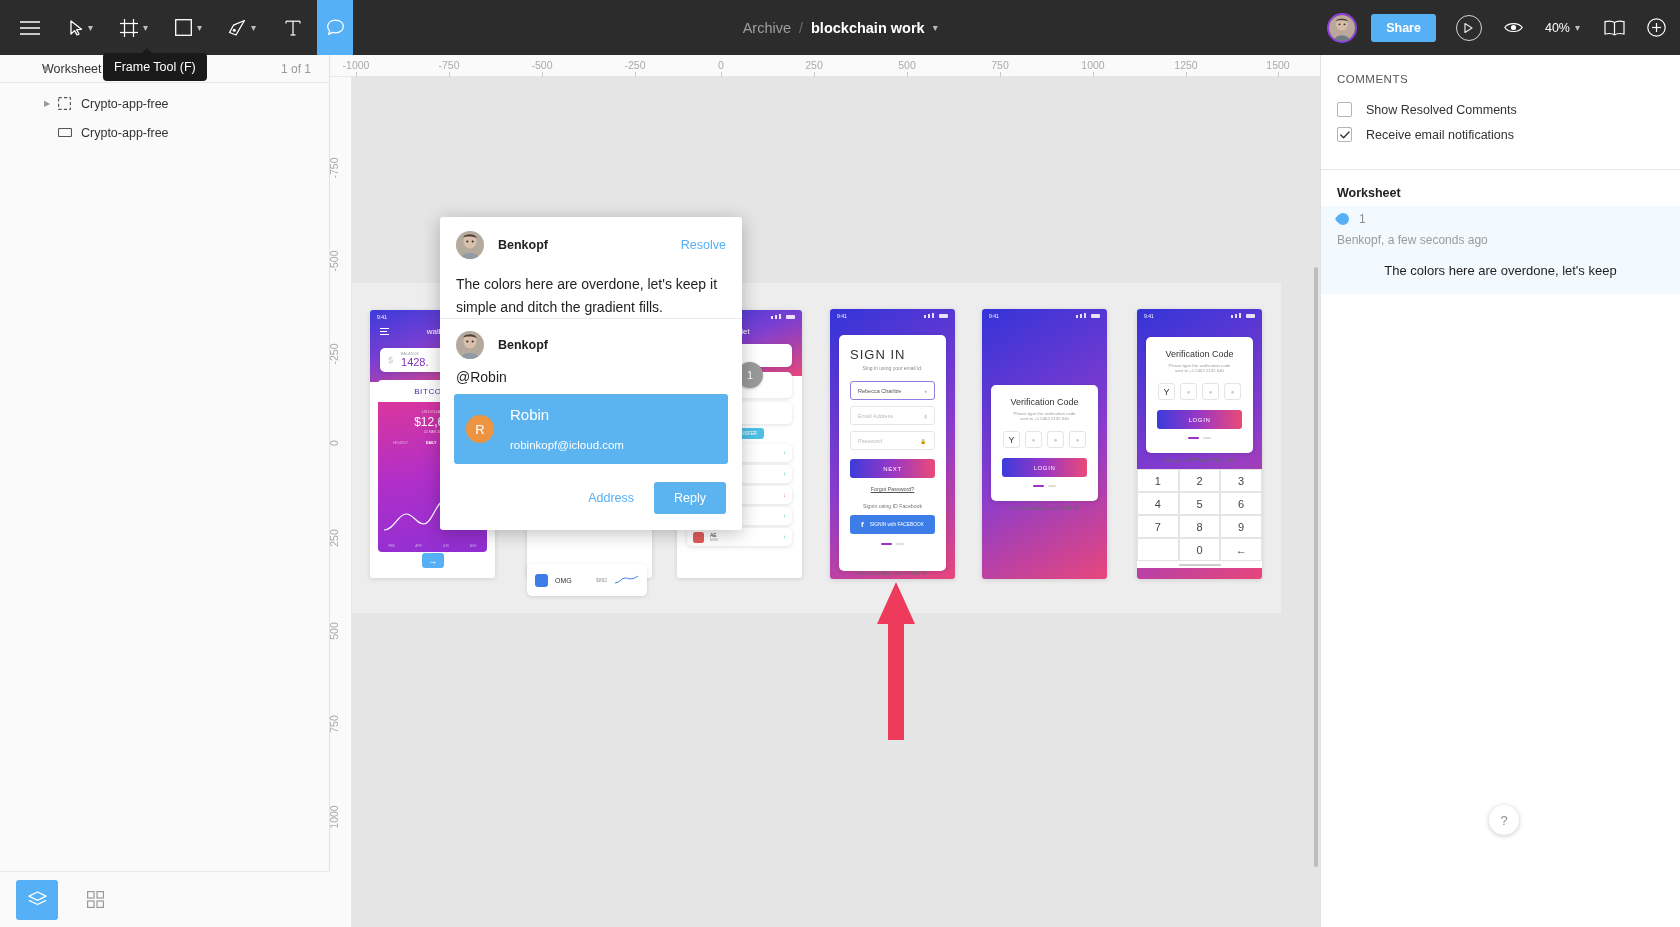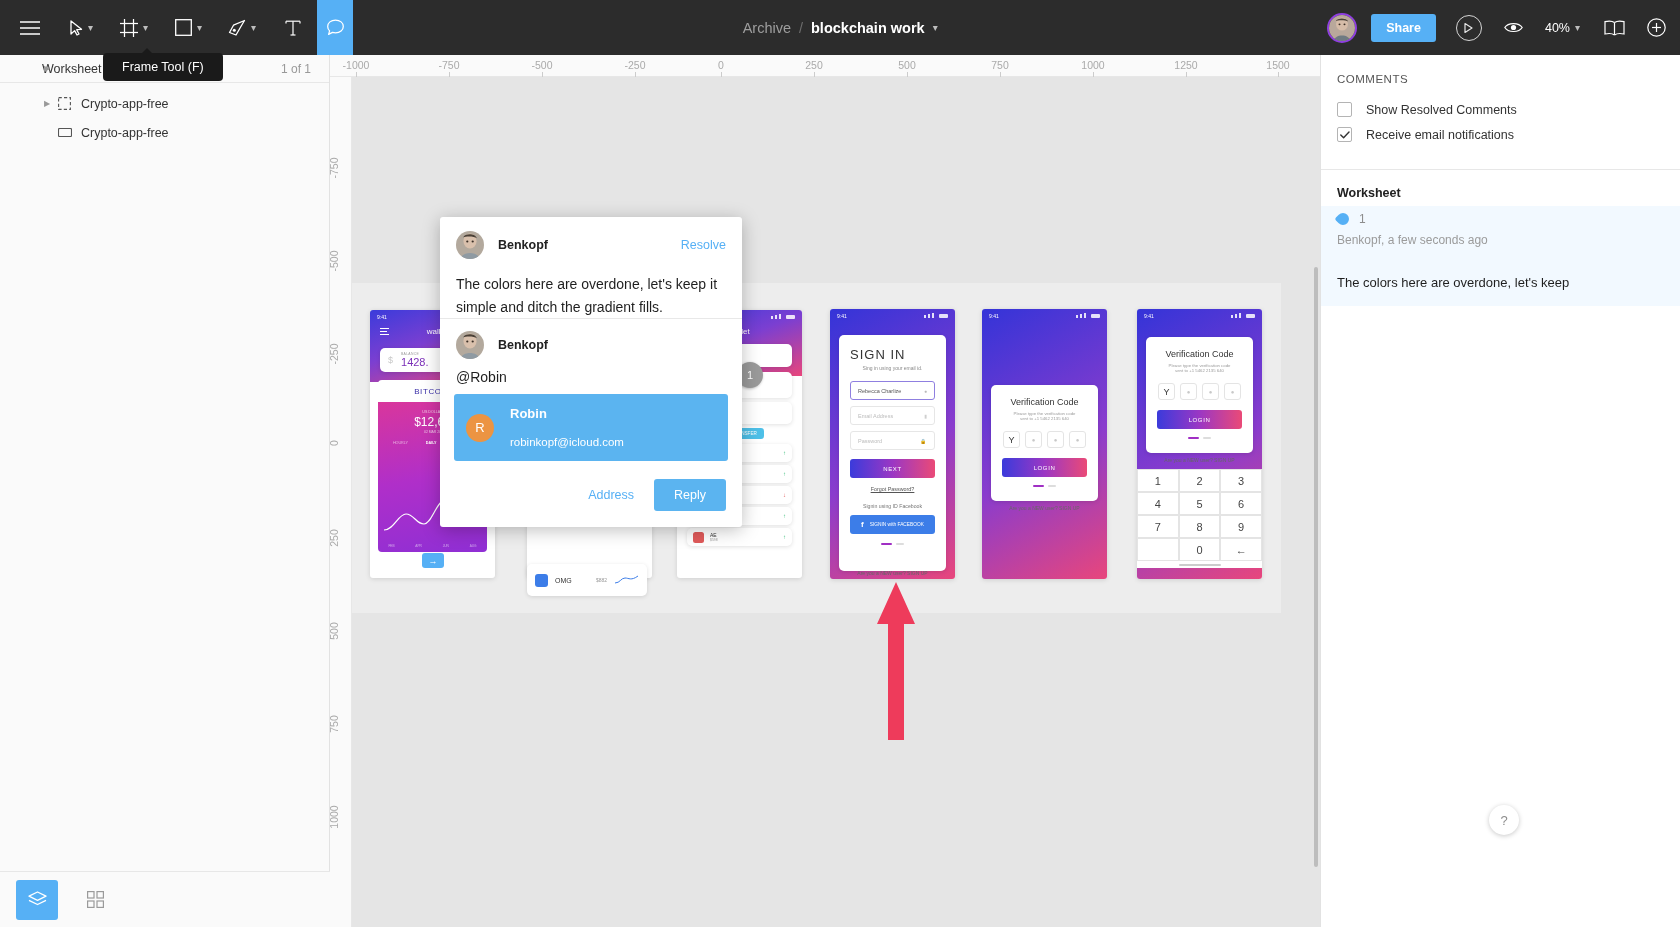--- a/index.html
+++ b/index.html
@@ -28,21 +28,21 @@
   .circ-play { width:26px; height:26px; border-radius:50%; border:1.5px solid #d6d6d6;
     display:flex; align-items:center; justify-content:center; margin-right:22px; cursor:pointer; }
   .eye-ic { margin-right:22px; cursor:pointer; }
   .zoom-lbl { color:#fff; font-size:12.5px; font-weight:normal; cursor:pointer;
     margin-right:24px; display:flex; align-items:center; }
   .tb-ic { cursor:pointer; margin-right:22px; }
   .tb-ic:last-child { margin-right:0; }
 
   
   #frame-tooltip { position:absolute; left:103px; top:53px; background:#1a1a1a;
-    color:#fff; font-size:12.5px; border-radius:4px; padding:7px 19px; z-index:60;
+    color:#fff; font-size:12.5px; border-radius:4px; padding:7px 11px; z-index:60;
     white-space:nowrap; }
   #frame-tooltip:before { content:""; position:absolute; top:-5px; left:38px;
     border-left:6px solid transparent; border-right:6px solid transparent;
     border-bottom:6px solid #1a1a1a; }
 
   
   #left-panel { position:absolute; left:0; top:55px; width:330px; height:872px;
     background:#fafafa; border-right:1px solid #e2e2e2; }
   .layer-row { height:27px; display:flex; align-items:center; padding-left:42px;
     font-size:12.5px; color:#333; cursor:pointer; position:relative; }
@@ -118,21 +118,21 @@
   .cp-kebab { margin-left:auto; color:#b6b6b6; font-size:13px; line-height:.55;
     cursor:pointer; letter-spacing:0; }
   .cp-divider { height:1px; background:#e8e8e8; }
   .cp-reply { padding:12px 16px 0 16px; }
   .cp-mention { padding:10px 16px 0 16px; font-size:14px; color:#1f1f1f; }
   .cp-sugg { margin:9px 14px 0 14px; background:#5bb4f0; border-radius:3px;
     display:flex; align-items:center; padding:11px 12px; cursor:pointer; }
   .cp-sugg-av { width:28px; height:28px; border-radius:50%; background:#ec9442;
     color:#fff; display:flex; align-items:center; justify-content:center;
     font-size:13px; margin-right:16px; flex:none; }
-  .cp-sugg-n { font-size:13px; color:#fff; font-weight:bold; line-height:1.35; }
+  .cp-sugg-n { font-size:15px; color:#fff; font-weight:normal; line-height:1.35; }
   .cp-sugg-e { font-size:11.5px; color:#fff; line-height:1.35;margin-top:12px; }
   .cp-actions { display:flex; align-items:center; justify-content:flex-end;
     padding:18px 16px 16px 16px; gap:8px; }
   .btn-cancel { font-size:12.5px; color:#56b0f5; padding:8px 12px; cursor:pointer; }
   .btn-reply { font-size:12.5px; color:#fff; background:#5bb4f0; border-radius:3px;
     padding:9px 20px; cursor:pointer; }
 
   
   #right-panel { position:absolute; left:1320px; top:55px; width:360px; height:872px;
     background:#fff; border-left:1px solid #e2e2e2; }
@@ -144,22 +144,22 @@
     background:#fff; flex:none; }
   .rp-check-lbl { font-size:12.5px; color:#333; }
   .rp-sep { height:1px; background:#e7e7e7; margin-top:22px; }
   .rp-group { padding:16px 16px 6px 16px; font-size:12.5px; font-weight:bold; color:#222; }
   .rp-item { background:#f2f9ff; padding:6px 16px 16px 16px; cursor:pointer; }
   .rp-item-top { display:flex; align-items:center; }
   .rp-pin { width:12px; height:12px; background:#56b0f5; border-radius:50% 50% 50% 2px;
     transform:rotate(45deg); margin-right:10px; }
   .rp-cnt { font-size:12px; color:#8d8d8d; }
   .rp-meta { font-size:12px; color:#9b9b9b; margin-top:7px; }
-  .rp-text { font-size:13px; color:#1f1f1f; margin-top:28px; white-space:nowrap;
-    overflow:hidden; }
+  .rp-text { font-size:13px; color:#1f1f1f; margin-top:16px; white-space:nowrap;
+    overflow:hidden;text-align:center; }
 
   
   #help-fab { position:absolute; left:1489px; top:805px; width:30px; height:30px;
     border-radius:50%; background:#fff; box-shadow:0 1px 5px rgba(0,0,0,.22);
     display:flex; align-items:center; justify-content:center; font-size:13px;
     color:#8d8d8d; cursor:pointer; z-index:50; }
 
   svg { display:block; }
 </style>
 </head>

